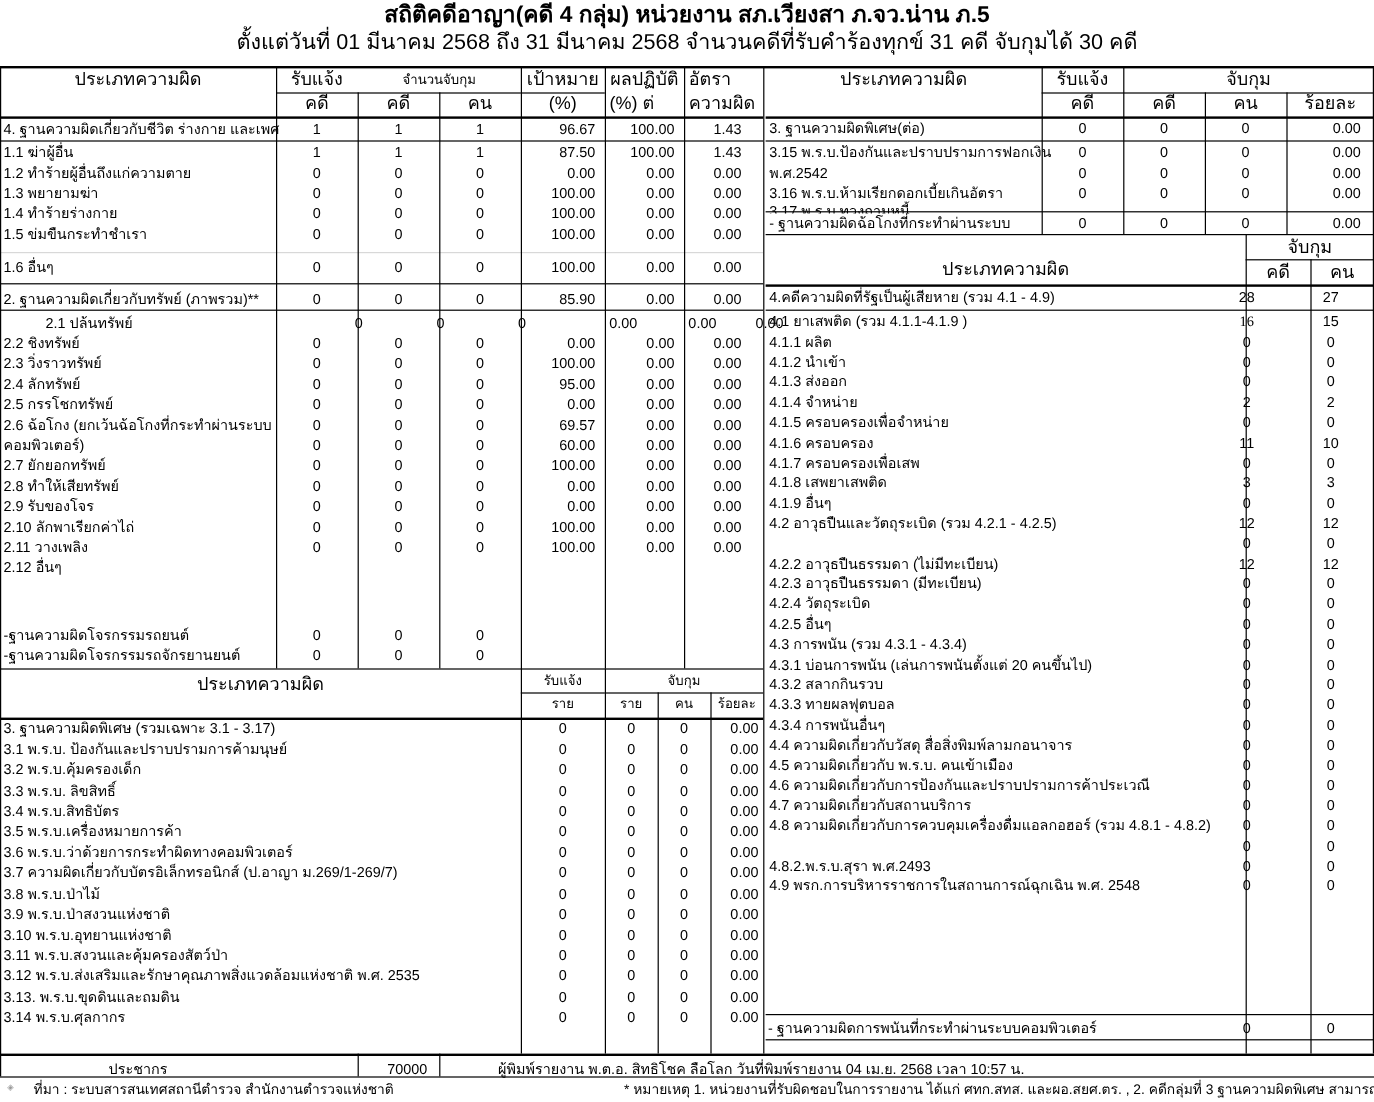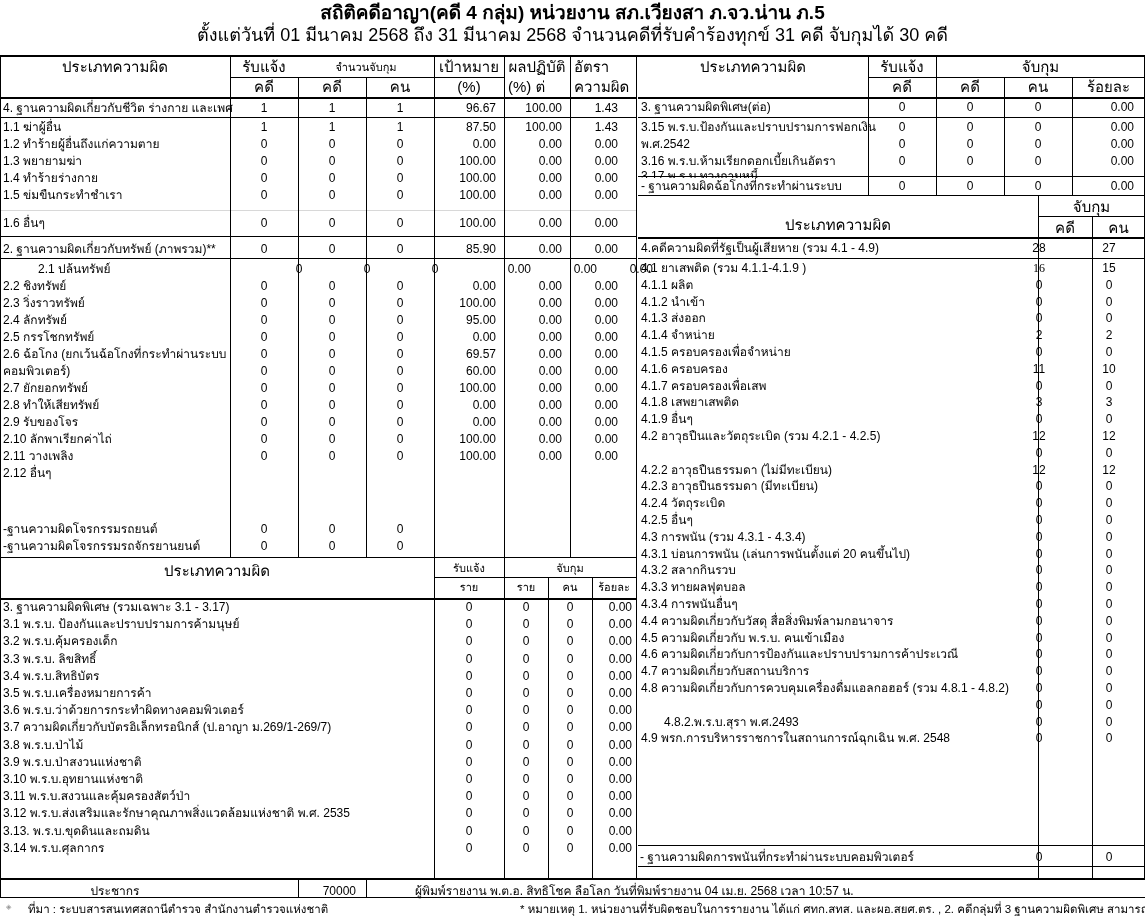--- a/index.html
+++ b/index.html
@@ -604,21 +604,21 @@
     <div class="abs" style="left:638px;top:680px;width:507px;height:17px;">
       <div class="t" style="left:3px;top:0;">4.8 ความผิดเกี่ยวกับการควบคุมเครื่องดื่มแอลกอฮอร์ (รวม 4.8.1 - 4.8.2)</div>
       <div class="t num" style="left:374px;width:54px;top:0;">0</div>
       <div class="t num" style="left:444px;width:54px;top:0;">0</div>
     </div>
     <div class="abs" style="left:638px;top:696.8px;width:507px;height:17px;">
       <div class="t num" style="left:374px;width:54px;top:0;">0</div>
       <div class="t num" style="left:444px;width:54px;top:0;">0</div>
     </div>
     <div class="abs" style="left:638px;top:713.6px;width:507px;height:17px;">
-      <div class="t" style="left:3px;top:0;margin-left:23px;">4.8.2.พ.ร.บ.สุรา พ.ศ.2493</div>
+      <div class="t" style="left:3px;top:0;">4.8.2.พ.ร.บ.สุรา พ.ศ.2493</div>
       <div class="t num" style="left:374px;width:54px;top:0;">0</div>
       <div class="t num" style="left:444px;width:54px;top:0;">0</div>
     </div>
     <div class="abs" style="left:638px;top:730.4000000000001px;width:507px;height:17px;">
       <div class="t" style="left:3px;top:0;">4.9 พรก.การบริหารราชการในสถานการณ์ฉุกเฉิน พ.ศ. 2548</div>
       <div class="t num" style="left:374px;width:54px;top:0;">0</div>
       <div class="t num" style="left:444px;width:54px;top:0;">0</div>
     </div>
   </div>
 

